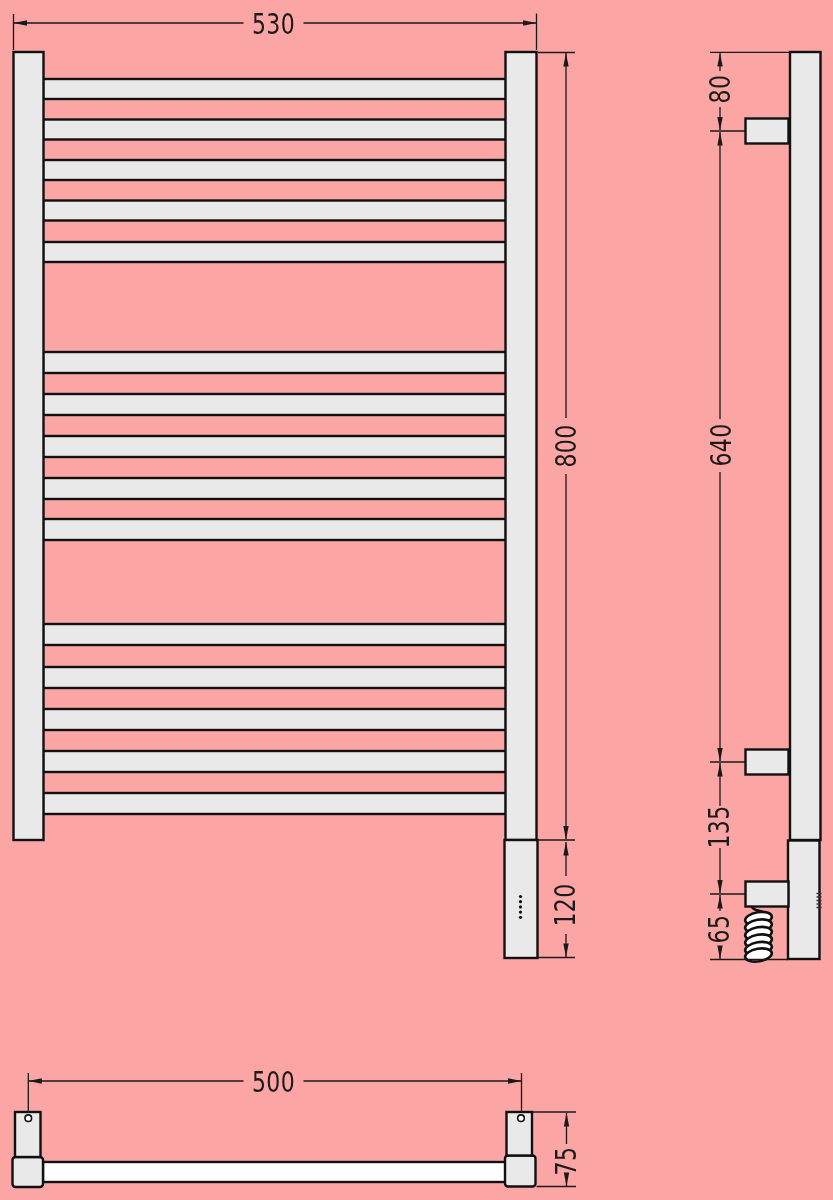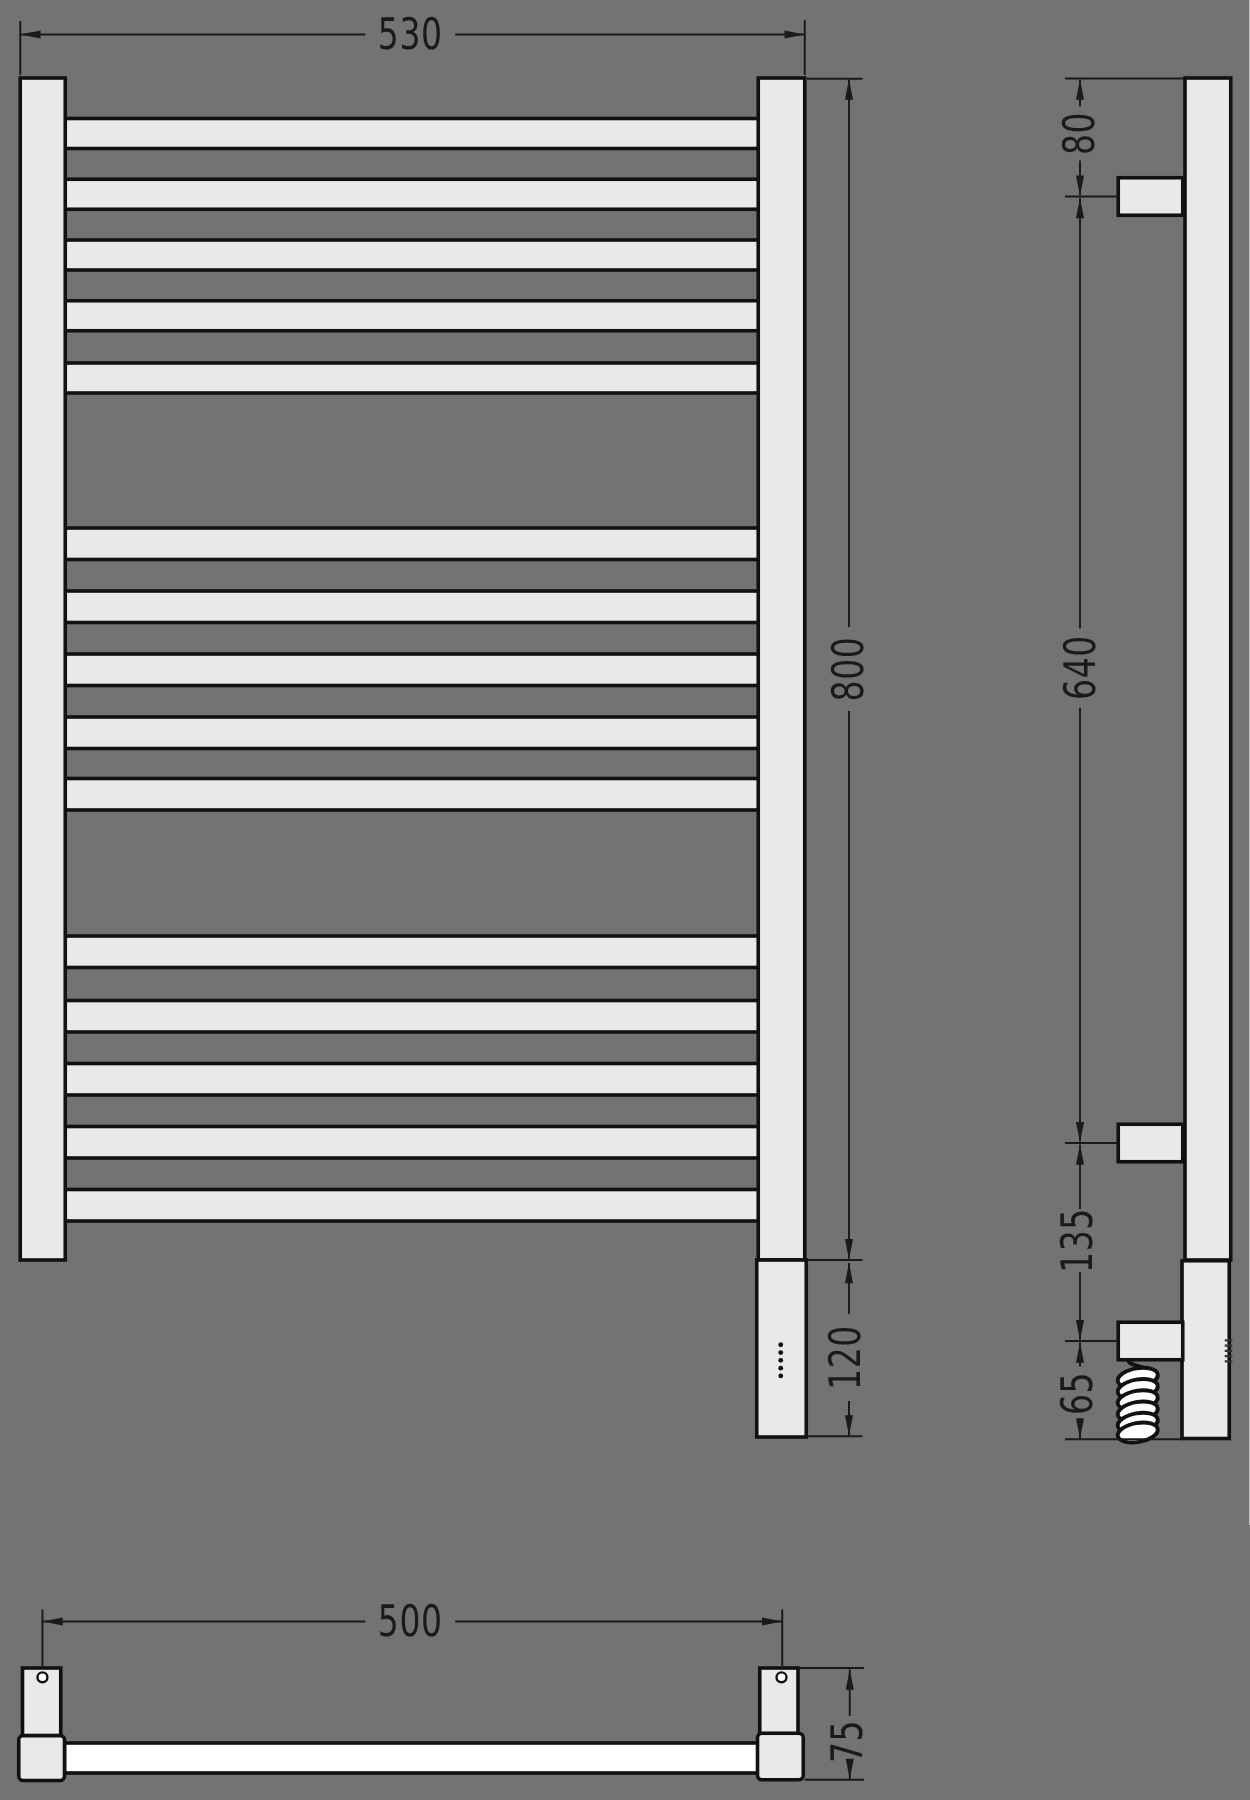--- a/index.html
+++ b/index.html
@@ -1,19 +1,19 @@
 <!DOCTYPE html>
 <html><head>
 <meta charset="utf-8">
 <style>
   html,body { margin:0; padding:0; background:#ffffff; }
   .canvas {
     position:relative;
     width:833px; height:1200px;
-    background:#737373;
+    background:#fca5a5;
     font-family:"DejaVu Sans", sans-serif;
   }
   svg { display:block; }
   .obj    { stroke:#111111; stroke-width:2.4; fill:#e9e9e9; }
   .objw   { stroke:#111111; stroke-width:2.4; fill:#ffffff; }
   .thin   { stroke:#1a1a1a; stroke-width:1.3; fill:none; }
   .coil   { stroke:#111111; stroke-width:2.6; fill:#ffffff; }
   .arr    { fill:#1a1a1a; stroke:none; }
   .dot    { fill:#111111; stroke:none; }
   .tick   { stroke:#333333; stroke-width:1.5; }

